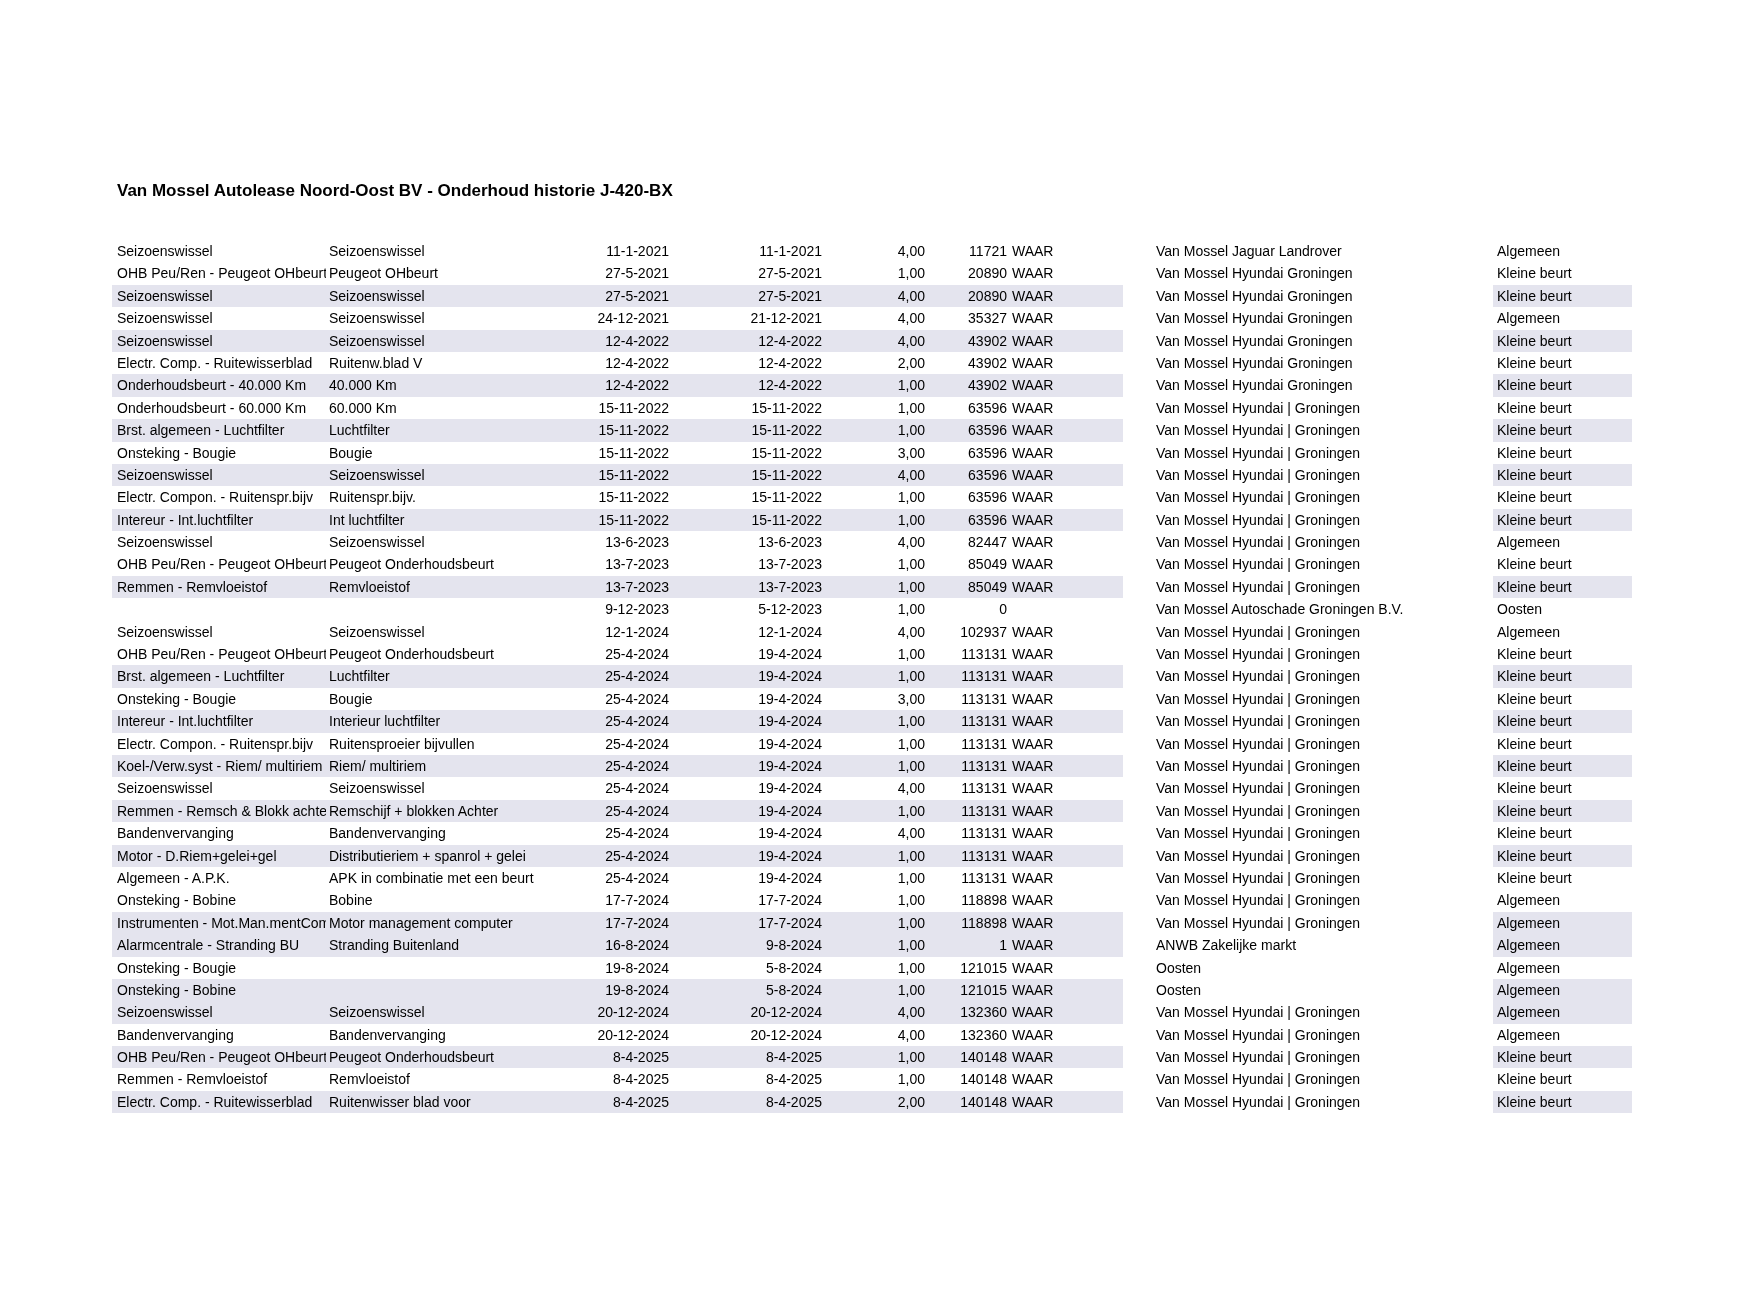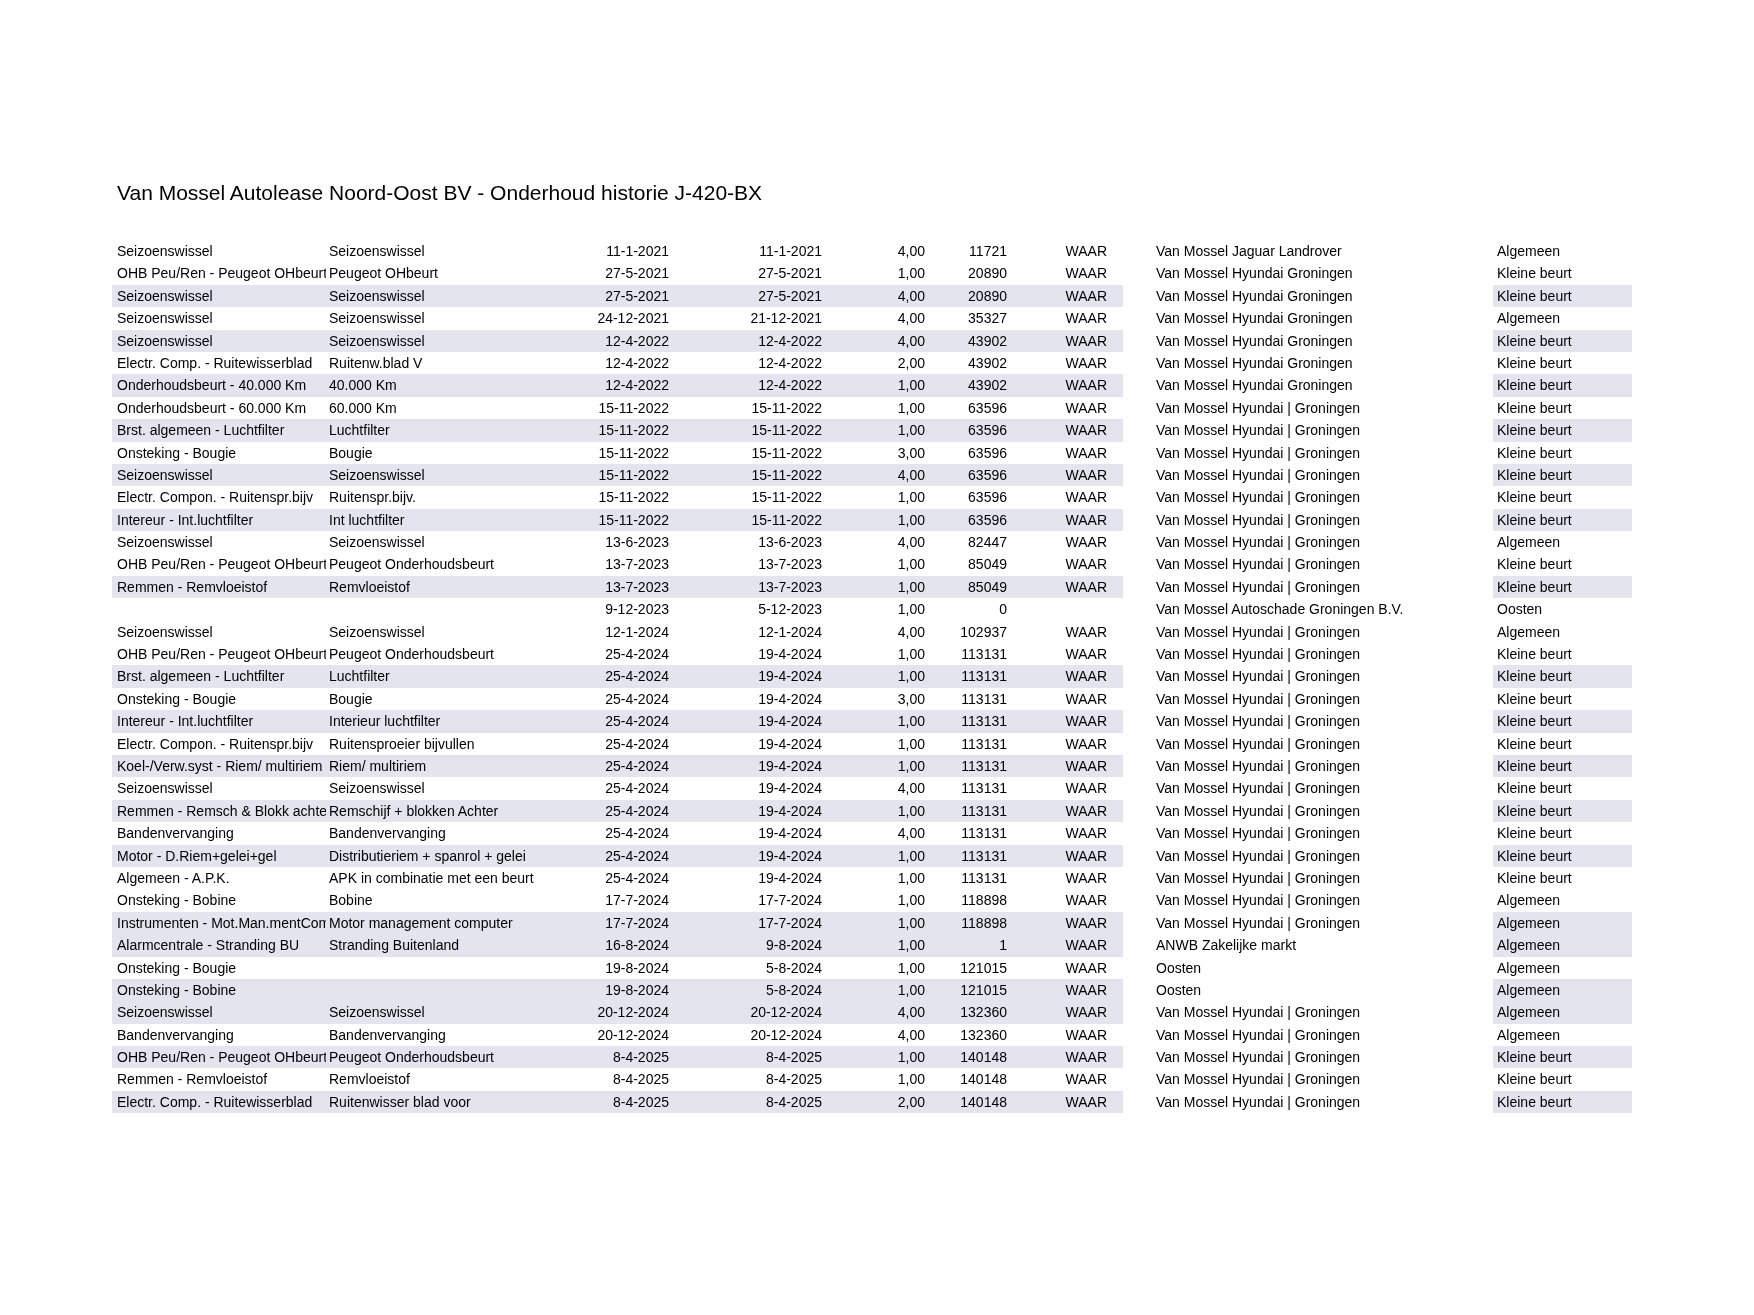--- a/index.html
+++ b/index.html
@@ -4,40 +4,40 @@
 <style>
   html,body{margin:0;padding:0;}
   body{
     width:1754px;height:1315px;position:relative;background:#ffffff;
     font-family:"Liberation Sans",sans-serif;color:#000;
     -webkit-font-smoothing:antialiased;
   }
   .page{position:absolute;inset:0;background:#ffffff;overflow:hidden;}
   .title{
     position:absolute;left:117px;top:181px;
-    font-size:21px;font-weight:normal;white-space:nowrap;
+    font-size:17px;font-weight:bold;white-space:nowrap;
   }
   .report-table{
     position:absolute;left:112px;top:218px;width:1520px;
   }
   .trow{
     display:grid;
     grid-template-columns:214px 215px 133px 153px 103px 82px 111px 370px 139px;
     height:22.4px;line-height:22.4px;
   }
   .trow.header{height:22px;line-height:22px;}
   .cell{
     font-size:14px;white-space:nowrap;overflow:hidden;
     background:transparent;
   }
   
   .cell.c1{padding-left:5px;}
   .cell.c2{padding-left:3px;}
   .cell.c3,.cell.c4,.cell.c5,.cell.c6{text-align:right;padding-right:5px;}
-  .cell.c7{text-align:right;padding-right:16px;}
+  .cell.c7{text-align:left;padding-right:16px;}
   .cell.c8{padding-left:33px;}
   .cell.c9{padding-left:4px;}
   
   .trow.header .cell{
     font-weight:bold;text-align:left;background:#d7d7e2;margin-top:43px;
   }
   .trow.header .cell.c3{padding-left:4px;}
   .trow.header .cell.c4{padding-left:12px;}
   .trow.header .cell.c5{padding-left:4px;}
   .trow.header .cell.c6{padding-left:4px;}

